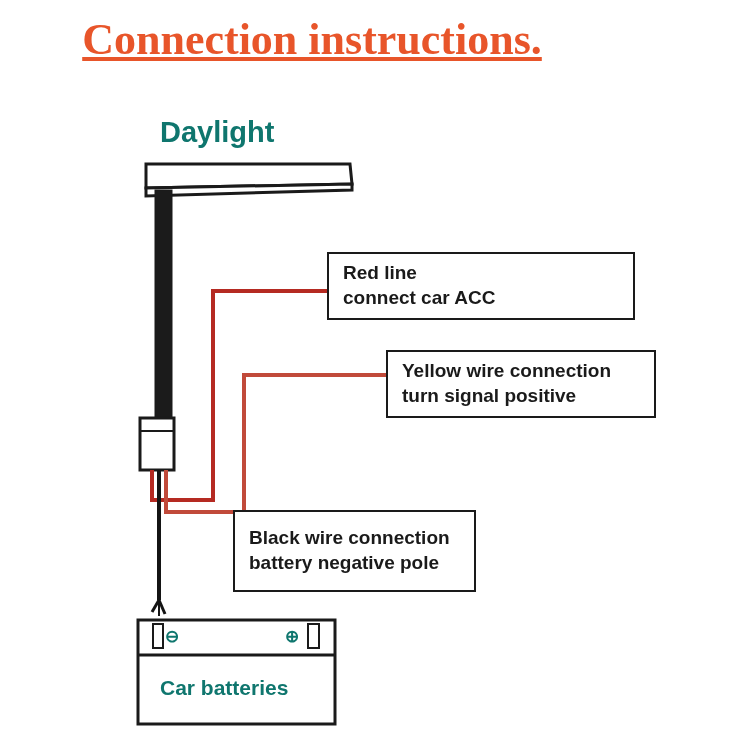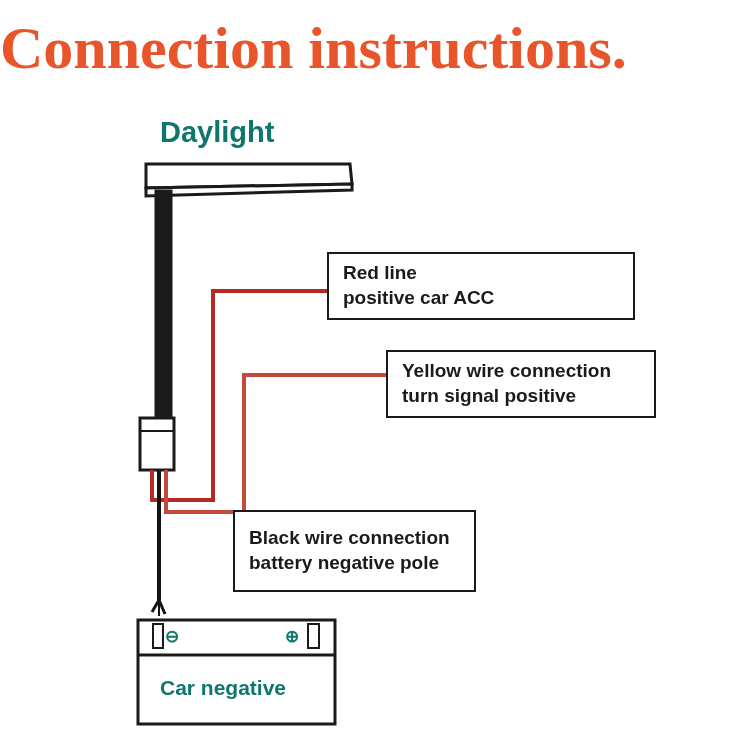--- a/index.html
+++ b/index.html
@@ -29,24 +29,25 @@
     height: 750px;
   }
   .title {
     position: absolute;
     left: 0;
     top: 14px;
     width: 624px;
     text-align: center;
     font-family: "Liberation Serif", serif;
     font-weight: bold;
-    font-size: 60px;
+    font-size: 44px;
     color: #e8552a;
     letter-spacing: 0px;
     white-space: nowrap;
+    text-decoration: underline;
   }
   .lbl {
     position: absolute;
     font-family: "Liberation Sans", sans-serif;
     font-weight: bold;
     color: #0f766e;
     white-space: nowrap;
   }
   .daylight-label {
     left: 160px;
@@ -136,31 +137,31 @@
       <rect x="308" y="624" width="11" height="24" fill="#ffffff" stroke="#1a1a1a" stroke-width="2"></rect>
     </g>
   </svg>
 
   <div class="title">Connection instructions.</div>
 
   <div class="lbl daylight-label">Daylight</div>
 
   <div class="callout" id="callout-red">
     <div class="line">Red line</div>
-    <div class="line">positive car ACC</div>
+    <div class="line">connect car ACC</div>
   </div>
 
   <div class="callout" id="callout-yellow">
     <div class="line">Yellow wire connection</div>
     <div class="line">turn signal positive</div>
   </div>
 
   <div class="callout" id="callout-black">
     <div class="line">Black wire connection</div>
     <div class="line">battery negative pole</div>
   </div>
 
-  <div class="lbl battery-label">Car negative</div>
+  <div class="lbl battery-label">Car batteries</div>
 
   <div class="lbl" style="left:165px; top:626px; font-size:17px;">⊖</div>
   <div class="lbl" style="left:285px; top:626px; font-size:17px;">⊕</div>
 
 </div>
 
 </body></html>

